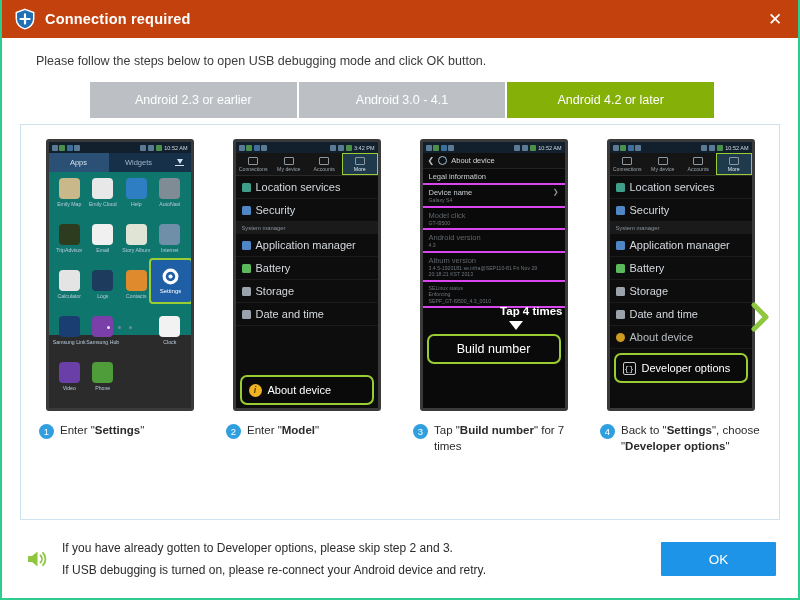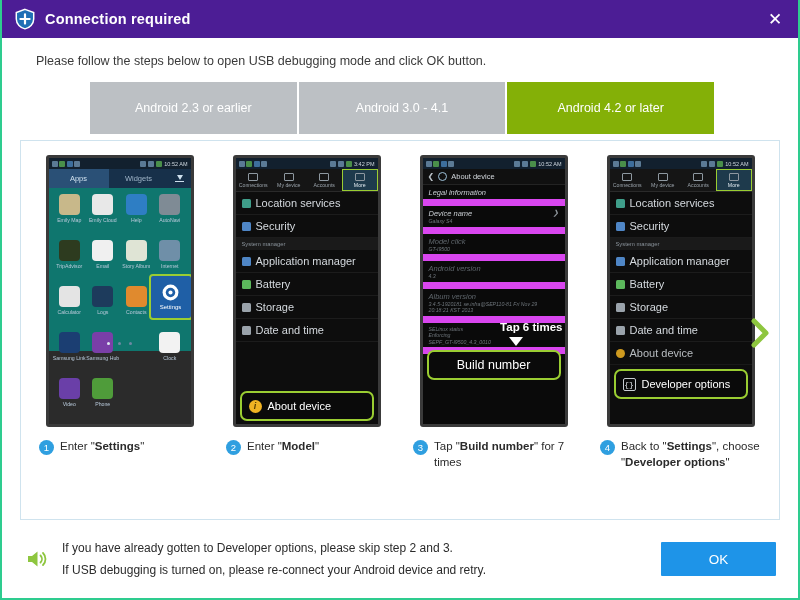--- a/index.html
+++ b/index.html
@@ -13,21 +13,21 @@
     position: relative;
     width: 800px; height: 600px;
     background: #ffffff;
     border: 2px solid #2ecc8f;
     border-top: none;
     display: flex; flex-direction: column;
   }
   
   #titlebar {
     height: 38px; flex: 0 0 38px;
-    background: #4c1d95;
+    background: #c2410c;
     display: flex; align-items: center;
     padding: 0 10px 0 12px;
   }
   #logo { width: 22px; height: 22px; flex: 0 0 22px; margin-right: 9px; }
   #title {
     color: #ffffff; font-size: 14.5px; font-weight: bold;
     letter-spacing: .2px; flex: 1 1 auto;
   }
   #close-btn {
     width: 26px; height: 26px; flex: 0 0 26px;
@@ -39,21 +39,21 @@
   #instruction {
     font-size: 12.5px; color: #3a3a3a;
     padding: 16px 0 0 34px; flex: 0 0 auto;
   }
   
   #tabs {
     display: flex; margin: 14px 0 0 88px; flex: 0 0 36px;
     width: 624px;
   }
   .tab {
-    flex: 1 1 0; height: 52px;
+    flex: 1 1 0; height: 36px;
     display: flex; align-items: center; justify-content: center;
     font-size: 12.5px; color: #ffffff; cursor: pointer;
     background: #bcc0c4; border-right: 2px solid #ffffff;
   }
   .tab:last-child { border-right: none; }
   .tab.active { background: #84b007; }
   
   #panel {
     margin: 6px 18px 0 18px;
     border: 1px solid #cfe3ee;
@@ -150,21 +150,21 @@
   }
   
   .abody { background: #0a0a0a; height: 258px; position: relative; }
   .atop {
     height: 16px; display: flex; align-items: center; gap: 4px;
     padding: 0 5px; background: #101010; border-bottom: 1px solid #232323;
     font-size: 7.5px; color: #d2d7dc;
   }
   .chev-l { color: #b9c0c6; font-size: 8px; }
   .gear-s { width: 9px; height: 9px; border-radius: 50%; border: 1.6px solid #9fc3db; }
-  .arow { padding: 3px 6px 2px 6px; border-bottom: 7px solid #d946ef; font-style: italic; }
+  .arow { padding: 3px 6px 2px 6px; border-bottom: 2px solid #d946ef; }
   .arow-t { font-size: 7.5px; color: #c9ced3; line-height: 1.2; }
   .arow-s { font-size: 5.2px; color: #6e757b; line-height: 1.25; }
   .arow-dim .arow-t { color: #5f666c; }
   .arow-chev { float: right; color: #8d949a; font-size: 7px; }
   .tap7 {
     position: absolute; right: 2px; font-size: 11.5px; font-weight: bold;
     color: #ffffff;
   }
   .tri-down {
     position: absolute; width: 0; height: 0;
@@ -454,21 +454,21 @@
             <div class="arow arow-dim">
               <div class="arow-t">Album version</div>
               <div class="arow-s">3.4.5-1920181 se.infra@SEP110-81 Fri Nov 29 20:18:21 KST 2013</div>
             </div>
             <div class="arow arow-dim">
               <div class="arow-s">SELinux status</div>
               <div class="arow-s">Enforcing</div>
               <div class="arow-s">SEPF_GT-I9500_4.3_0010</div>
             </div>
 
-            <span class="tap7" style="top:152px;">Tap 6 times</span>
+            <span class="tap7" style="top:152px;">Tap 4 times</span>
             <i class="tri-down" style="top:168px;right:42px;"></i>
 
             <div class="hl-row" style="top:181px;height:30px;justify-content:center;">
               <span class="hl-txt" style="font-size:12.5px">Build number</span>
             </div>
           </div>
         </div>
       </div>
 
       <div class="step-col">

